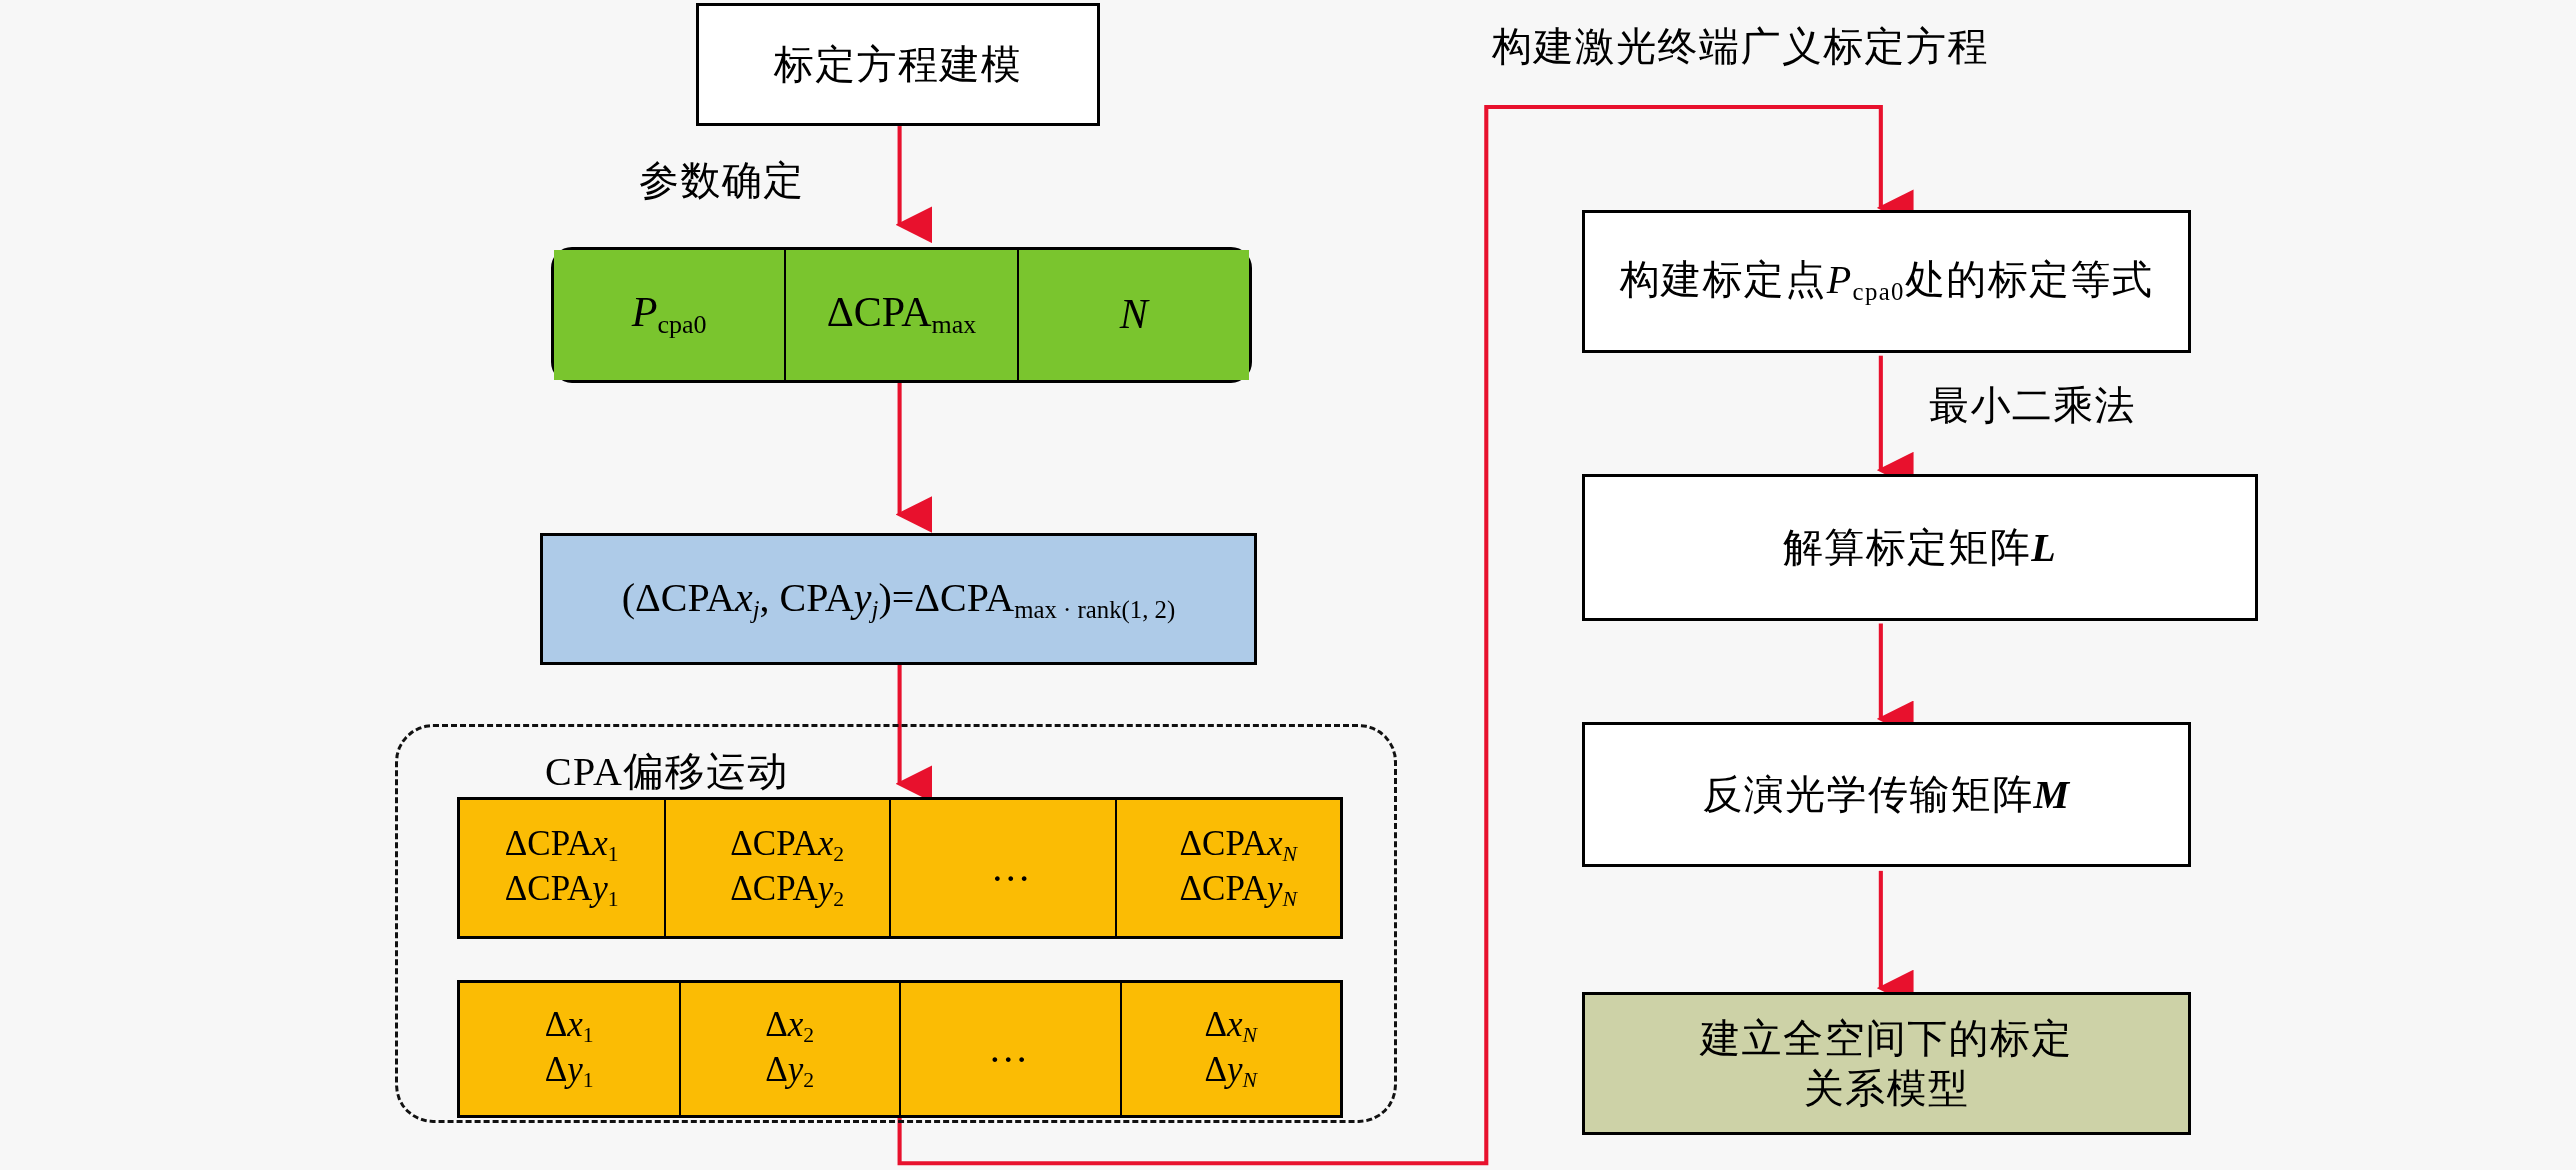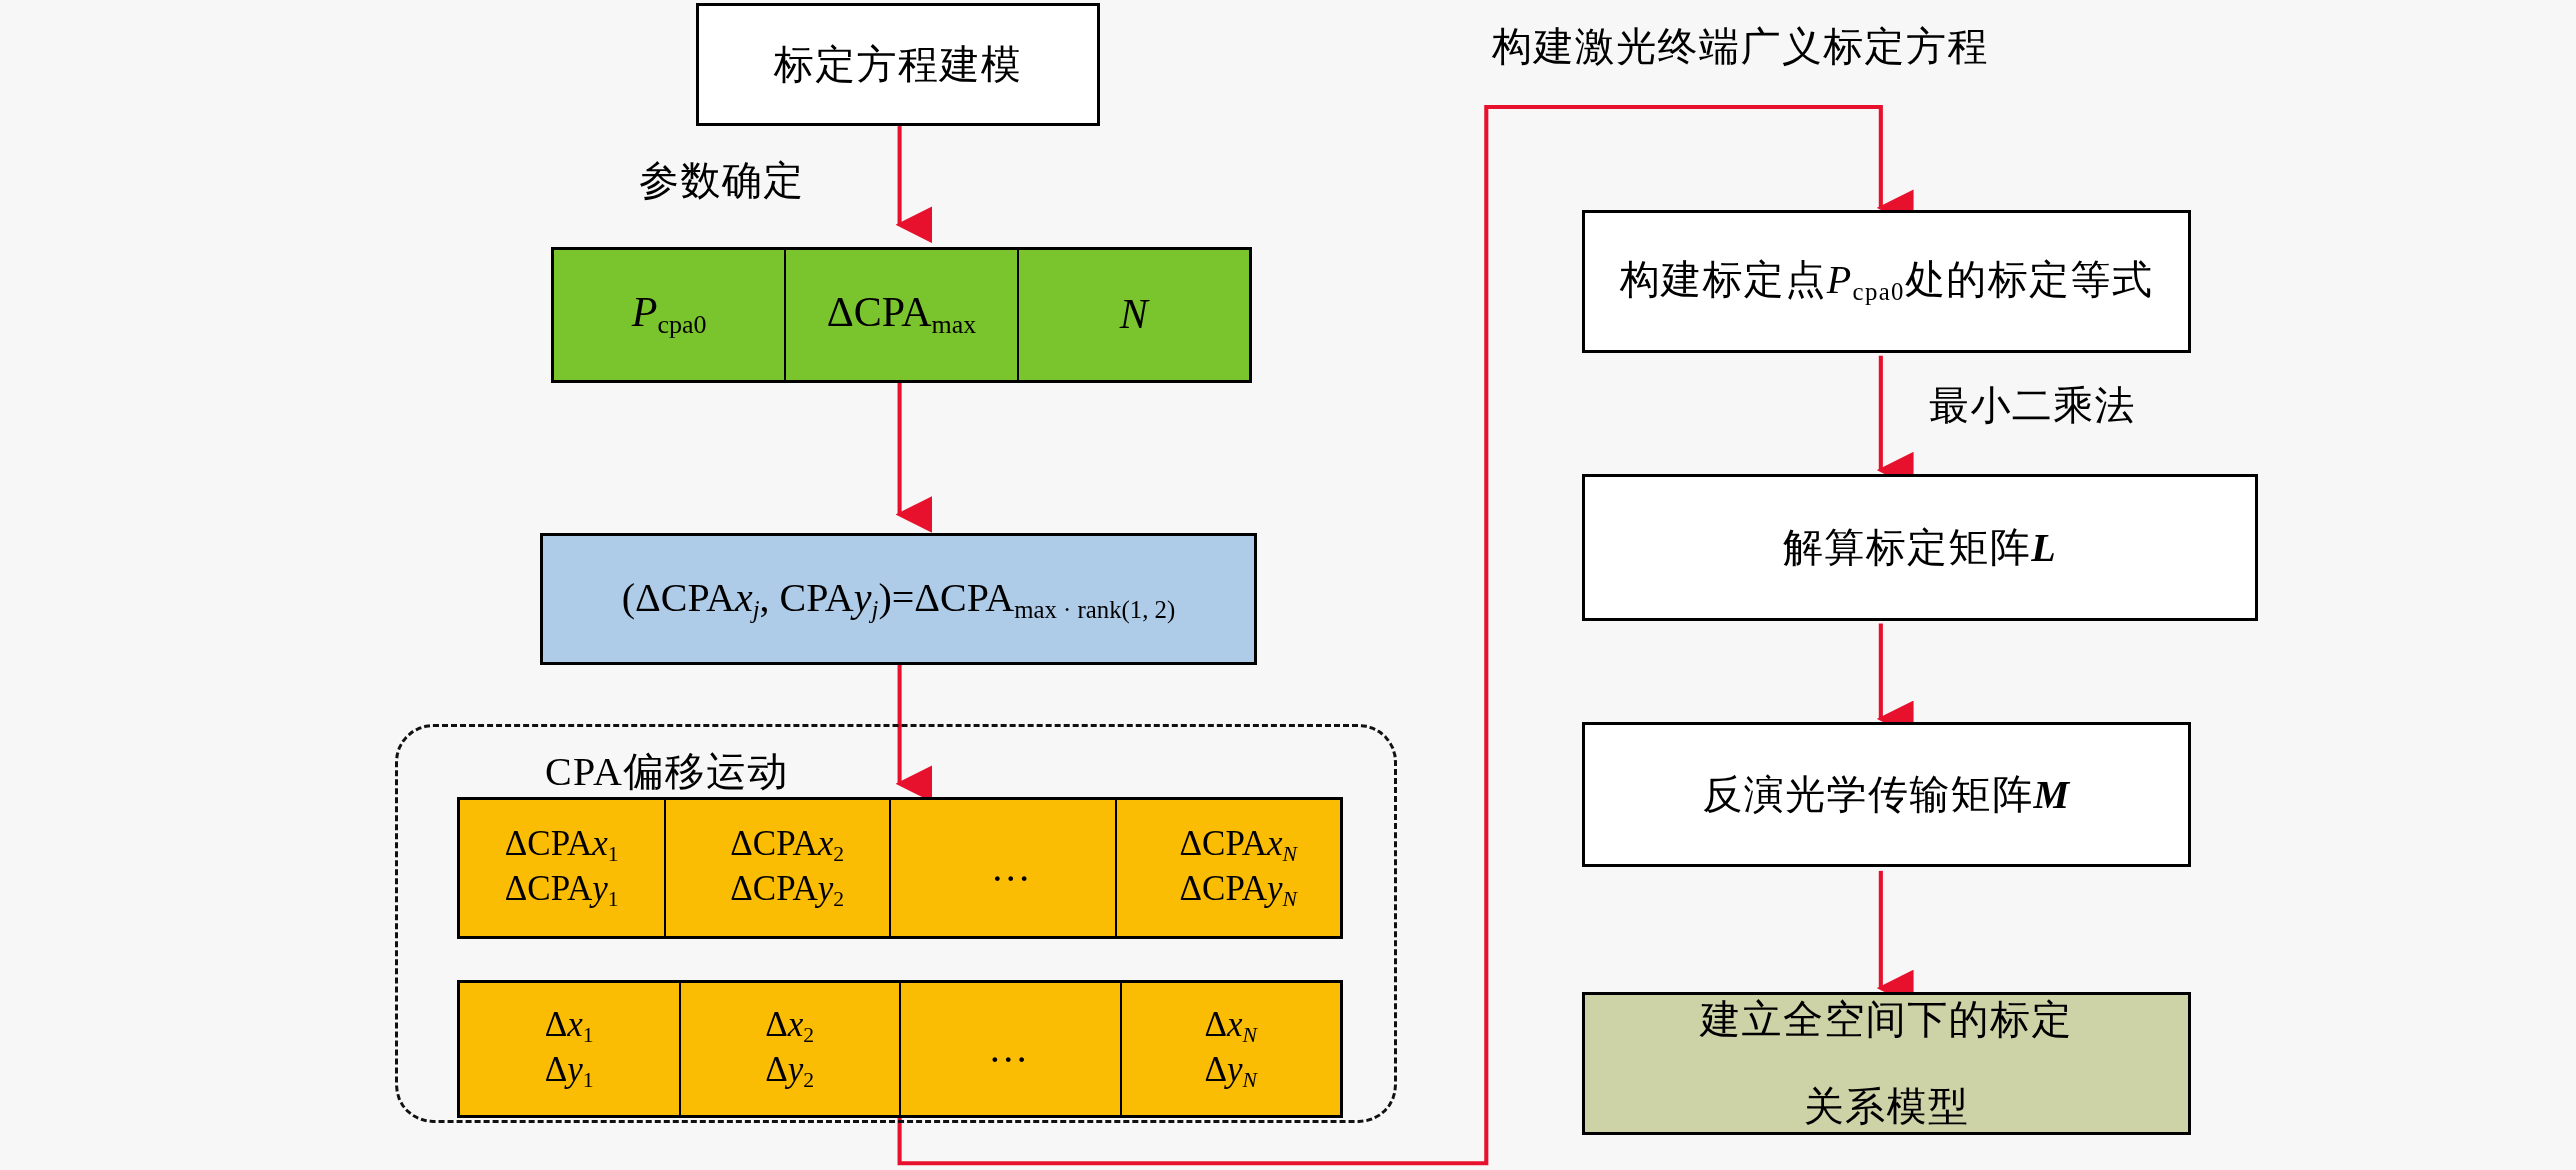--- a/index.html
+++ b/index.html
@@ -87,21 +87,20 @@
     border: 3.4px dashed #111;
     border-radius: 38px;
     background: transparent;
   }
   .formula-box {
     background: #aecbe8;
     font-size: 40px;
   }
   .result-box {
     background: #cdd2a7;
-    justify-content: space-between;
   }
   svg.wires {
     position: absolute;
     left: 0; top: 0;
     width: 2576px;
     height: 1170px;
     pointer-events: none;
   }
   .ellipsis { letter-spacing: 4.1px; font-size: 40px; }
 </style>
@@ -131,21 +130,21 @@
   </svg>
 
   <div class="node cn" style="left:696px; top:3.4px; width:404px; height:123px;">
     <span>标定方程建模</span>
   </div>
 
   <div class="label-free" style="left:639px; top:153px;">
     <span>参数确定</span>
   </div>
 
-  <div class="strip green-strip" style="left:551px; top:247px; width:701px; height:136px;">
+  <div class="strip green-strip" style="left:551px; top:247px; width:701px; height:136px;border-radius:21px;">
     <div class="cell">
       <span class="math">
         <span class="mi">P</span><span class="sub">cpa0</span>
       </span>
     </div>
     <div class="cell">
       <span class="math">
         <span>ΔCPA</span><span class="sub">max</span>
       </span>
     </div>

